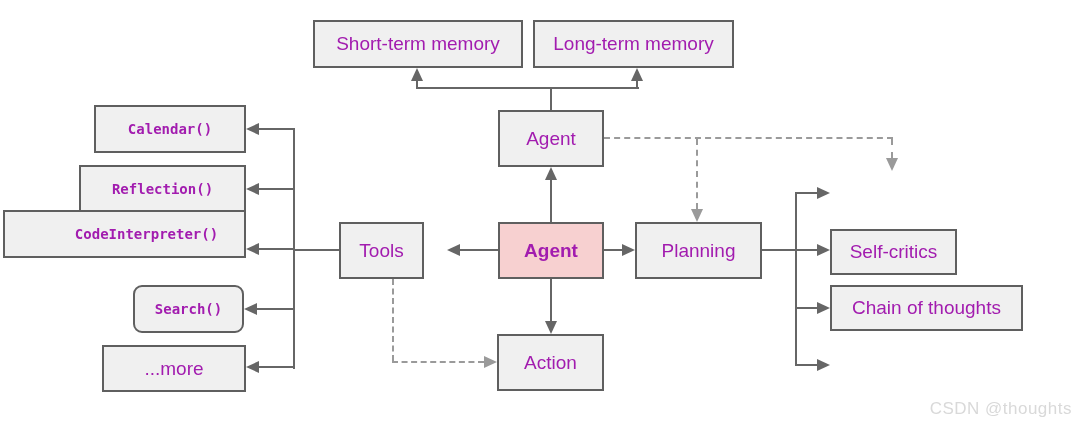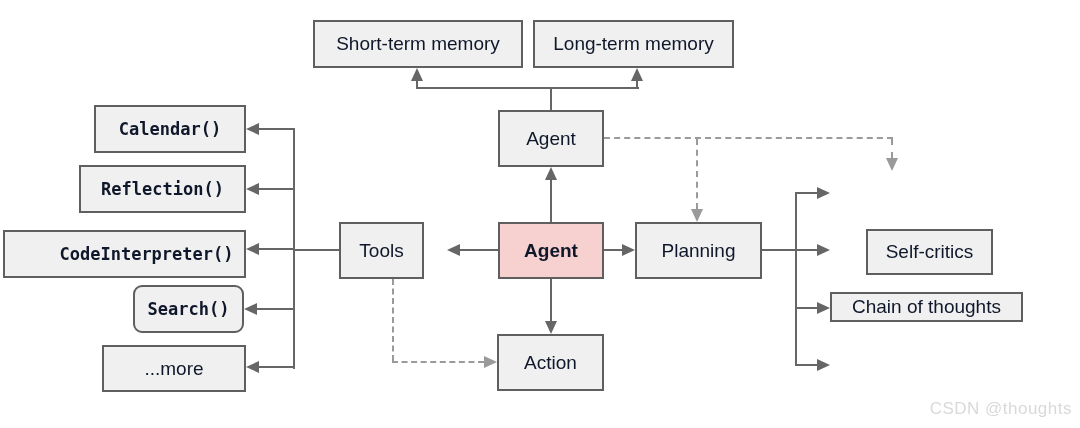--- a/index.html
+++ b/index.html
@@ -9,26 +9,26 @@
     background:#ffffff;
     overflow:hidden;
     font-family:"Liberation Sans",sans-serif;
   }
   .node{
     position:absolute;
     box-sizing:border-box;
     background:var(--node-fill,#f0f0f0);
     border:2px solid var(--node-border,#5f5f5f);
     display:flex;align-items:center;justify-content:center;
-    font-size:19px;color:#0f172a;
+    font-size:19px;color:#a21caf;
     white-space:nowrap;
   }
   .node.mono{
     font-family:"DejaVu Sans Mono",monospace;
-    font-weight:bold;font-size:17px;
+    font-weight:bold;font-size:14px;
   }
   .node.agent{
     background:var(--agent-fill,#f7d0d0);
     font-weight:bold;
   }
   .hline{position:absolute;height:2px;background:var(--solid-line,#666);}
   .vline{position:absolute;width:2px;background:var(--solid-line,#666);}
   .hdash{position:absolute;height:0;border-top:2px dashed var(--dashed-line,#9a9a9a);}
   .vdash{position:absolute;width:0;border-left:2px dashed var(--dashed-line,#9a9a9a);}
   .arr{position:absolute;width:0;height:0;}
@@ -52,38 +52,38 @@
   <div class="node" style="left:313px;top:20px;width:210px;height:48px;">Short-term memory</div>
 
   <div class="node" style="left:533px;top:20px;width:201px;height:48px;">Long-term memory</div>
 
   <div class="node" style="left:498px;top:110px;width:106px;height:57px;">Agent</div>
 
   <div class="node mono" style="left:94px;top:105px;width:152px;height:48px;">Calendar()</div>
 
   <div class="node mono" style="left:79px;top:165px;width:167px;height:48px;">Reflection()</div>
 
-  <div class="node mono" style="left:3px;top:230px;width:243px;height:48px;padding-left:44px;">CodeInterpreter()</div>
+  <div class="node mono" style="left:3px;top:210px;width:243px;height:48px;padding-left:44px;">CodeInterpreter()</div>
 
   <div class="node mono" style="left:133px;top:285px;width:111px;height:48px;border-radius:9px;">Search()</div>
 
   <div class="node" style="left:102px;top:345px;width:144px;height:47px;">...more</div>
 
   <div class="node" style="left:339px;top:222px;width:85px;height:57px;">Tools</div>
 
   <div class="node agent" style="left:498px;top:222px;width:106px;height:57px;">Agent</div>
 
   <div class="node" style="left:497px;top:334px;width:107px;height:57px;">Action</div>
 
   <div class="node" style="left:635px;top:222px;width:127px;height:57px;">Planning</div>
 
 
-  <div class="node" style="left:866px;top:229px;width:127px;height:46px;">Self-critics</div>
+  <div class="node" style="left:830px;top:229px;width:127px;height:46px;">Self-critics</div>
 
-  <div class="node" style="left:830px;top:285px;width:193px;height:30px;margin-top:7px;">Chain of thoughts</div>
+  <div class="node" style="left:830px;top:285px;width:193px;height:46px;">Chain of thoughts</div>
 
 
   <div class="hline" style="left:417px;top:87px;width:222px;"></div>
   <div class="vline" style="left:550px;top:89px;height:21px;"></div>
   <div class="vline" style="left:416px;top:79px;height:10px;"></div>
   <div class="arr up" style="left:411px;top:68px;"></div>
   <div class="vline" style="left:636px;top:79px;height:10px;"></div>
   <div class="arr up" style="left:631px;top:68px;"></div>
 
   <div class="vline" style="left:550px;top:179px;height:43px;"></div>

